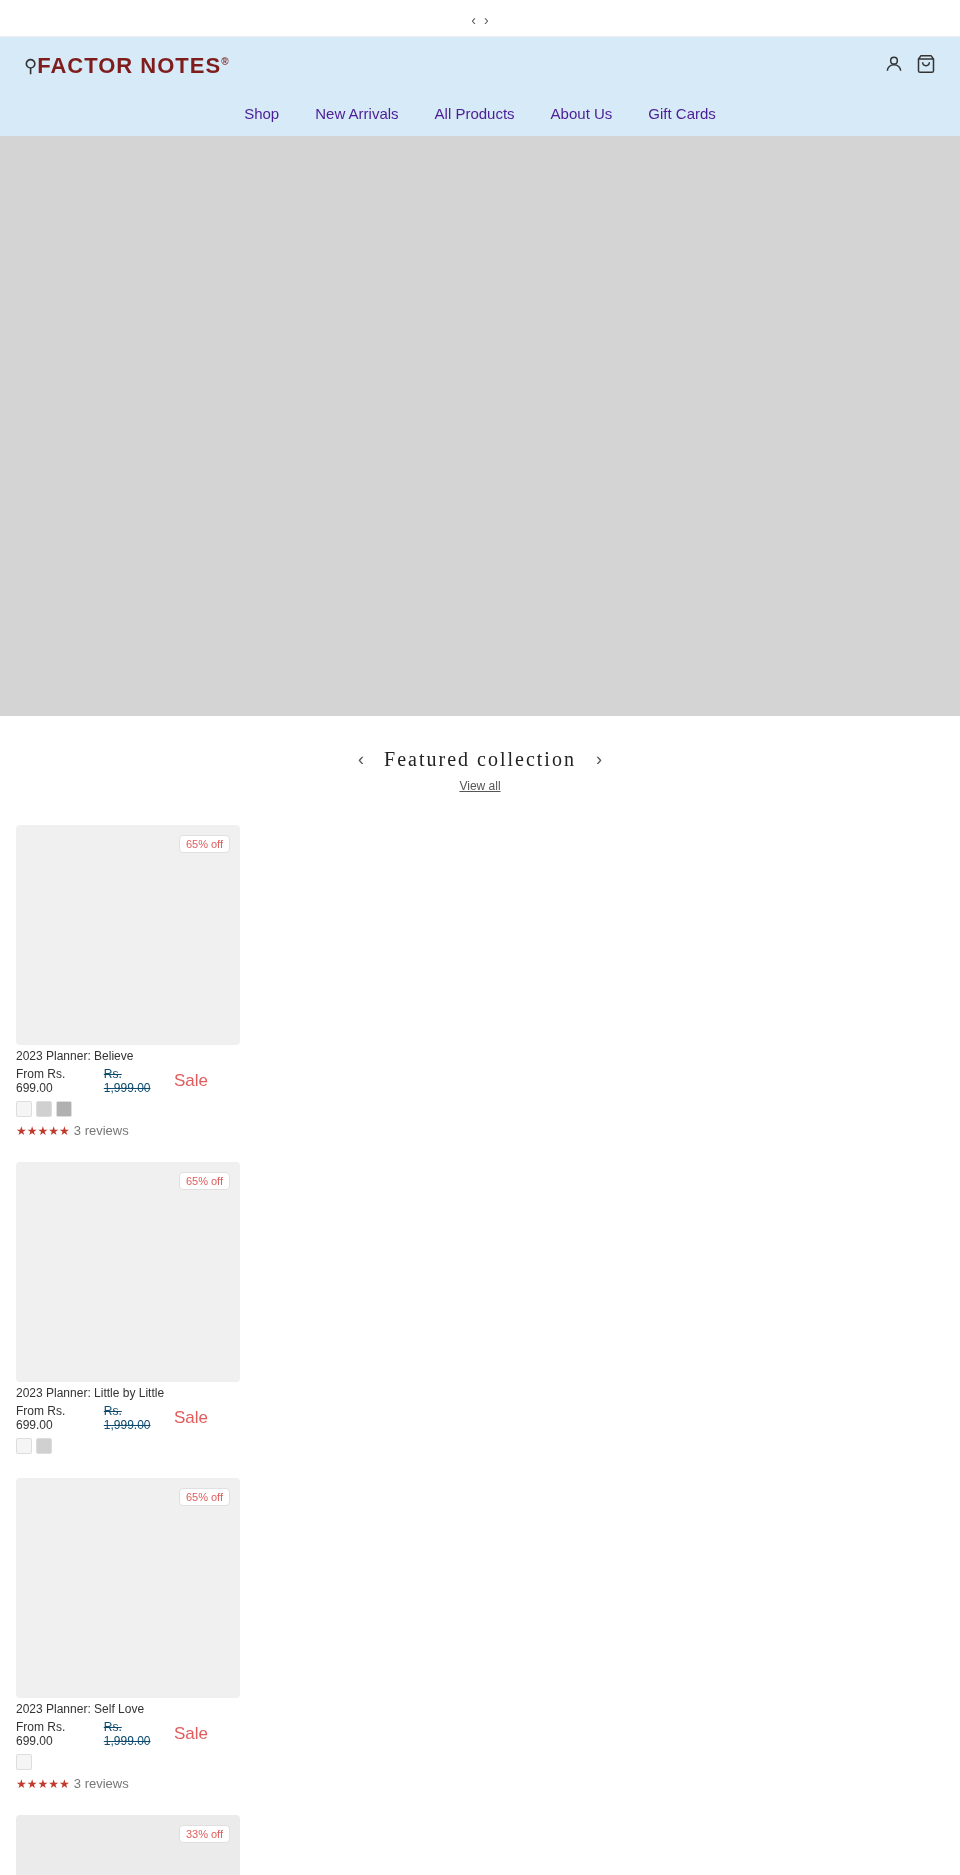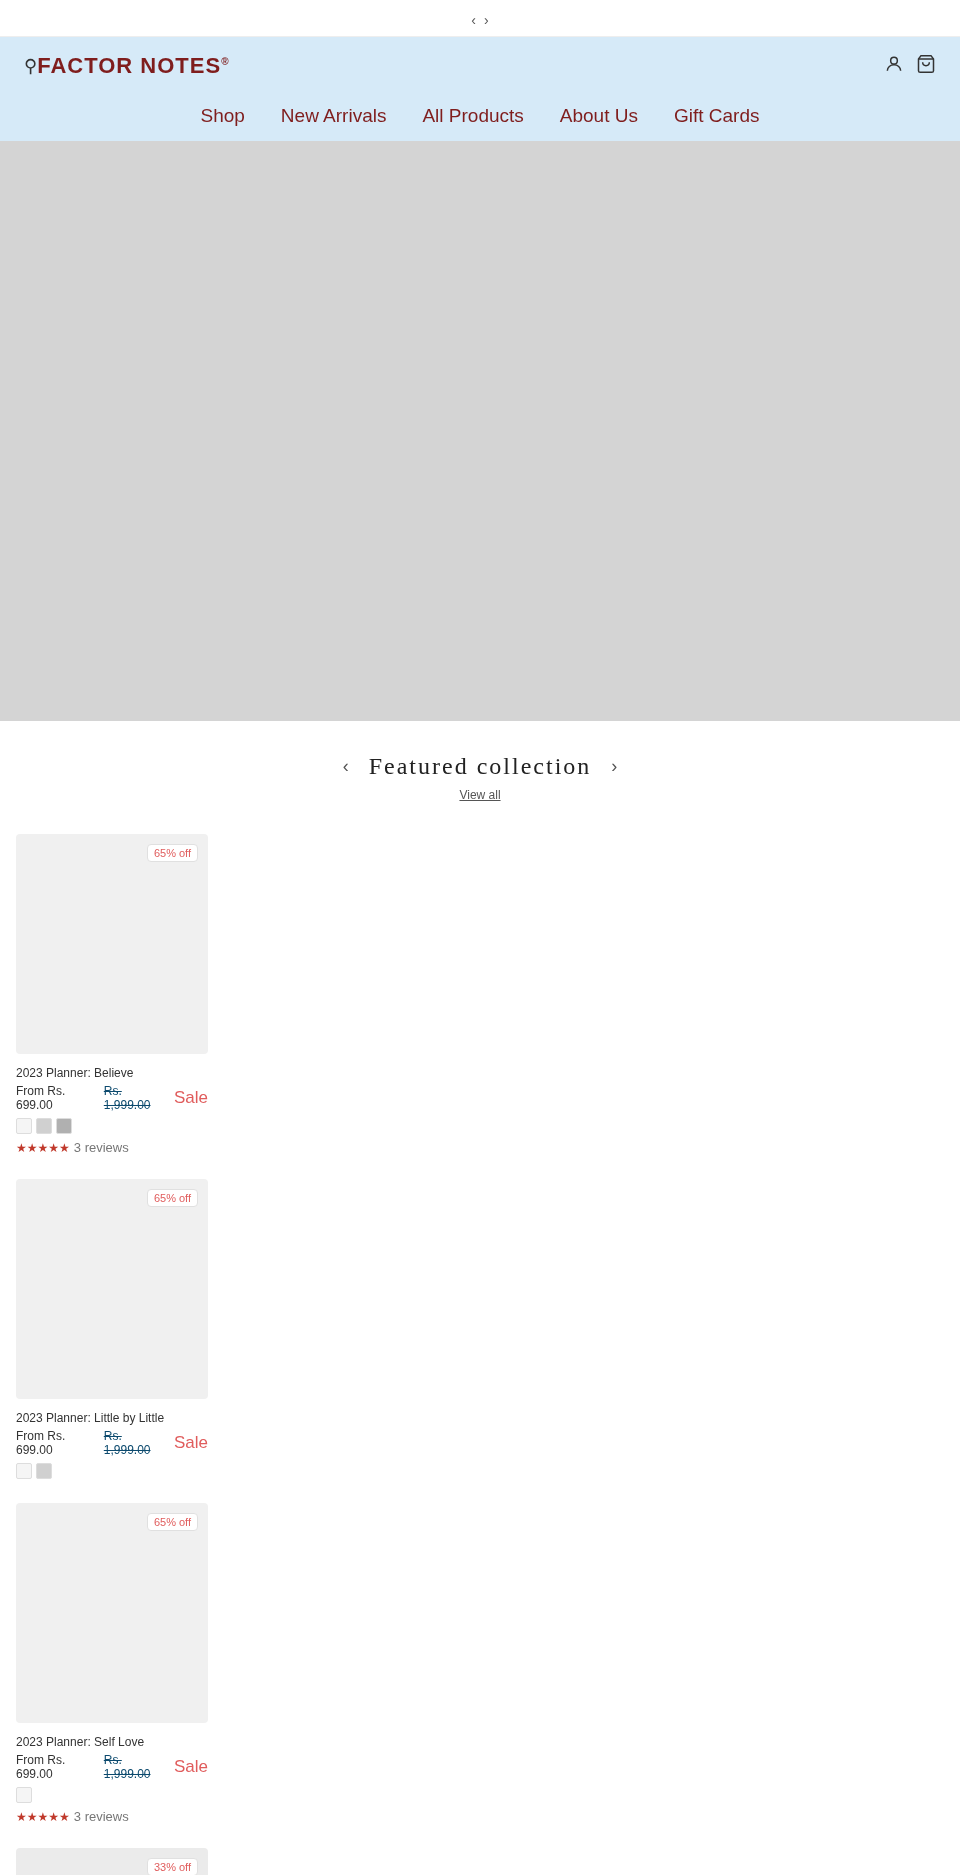--- a/index.html
+++ b/index.html
@@ -70,22 +70,22 @@
 
     
     .nav-bar {
       background: #d6eaf8;
       display: flex;
       justify-content: center;
       gap: 36px;
       padding: 10px 0 14px;
     }
     .nav-item {
-      font-size: 19px;
-      color: #7f1d1d;
+      font-size: 15px;
+      color: #4c1d95;
       cursor: pointer;
       text-decoration: none;
       text-align: center;
     }
 
     
     .hero-banner {
       width: 100%;
       height: 580px;
       background: #d4d4d4;
@@ -96,21 +96,21 @@
       padding: 32px 16px 16px;
     }
     .featured-header {
       display: flex;
       align-items: center;
       justify-content: center;
       gap: 20px;
       margin-bottom: 8px;
     }
     .featured-title {
-      font-size: 24px;
+      font-size: 20px;
       font-weight: normal;
       letter-spacing: 2px;
       color: #222;
       font-family: Georgia, serif;
     }
     .featured-nav-btn {
       background: none;
       border: none;
       cursor: pointer;
       font-size: 18px;
@@ -126,41 +126,41 @@
       margin-bottom: 32px;
     }
 
     
     .product-card {
       width: 192px;
       margin-bottom: 24px;
     }
     .product-image-wrap {
       position: relative;
-      width: 192px;
+      width: 224px;
       height: 220px;
       background: #f0f0f0;
       border-radius: 4px;
       overflow: hidden;
     }
     .discount-badge {
       position: absolute;
       top: 10px;
       right: 10px;
       background: #fff;
       border: 1px solid #e0e0e0;
       border-radius: 4px;
       padding: 2px 6px;
       font-size: 11px;
       color: #e05c5c;
     }
     .product-name {
       font-size: 12px;
       color: #333;
-      margin-top: 12px;
+      margin-top: 4px;
       margin-bottom: 4px;
     }
     .product-price-row {
       display: flex;
       align-items: center;
       gap: 14px;
       font-size: 12px;
     }
     .price-current {
       color: #333;

